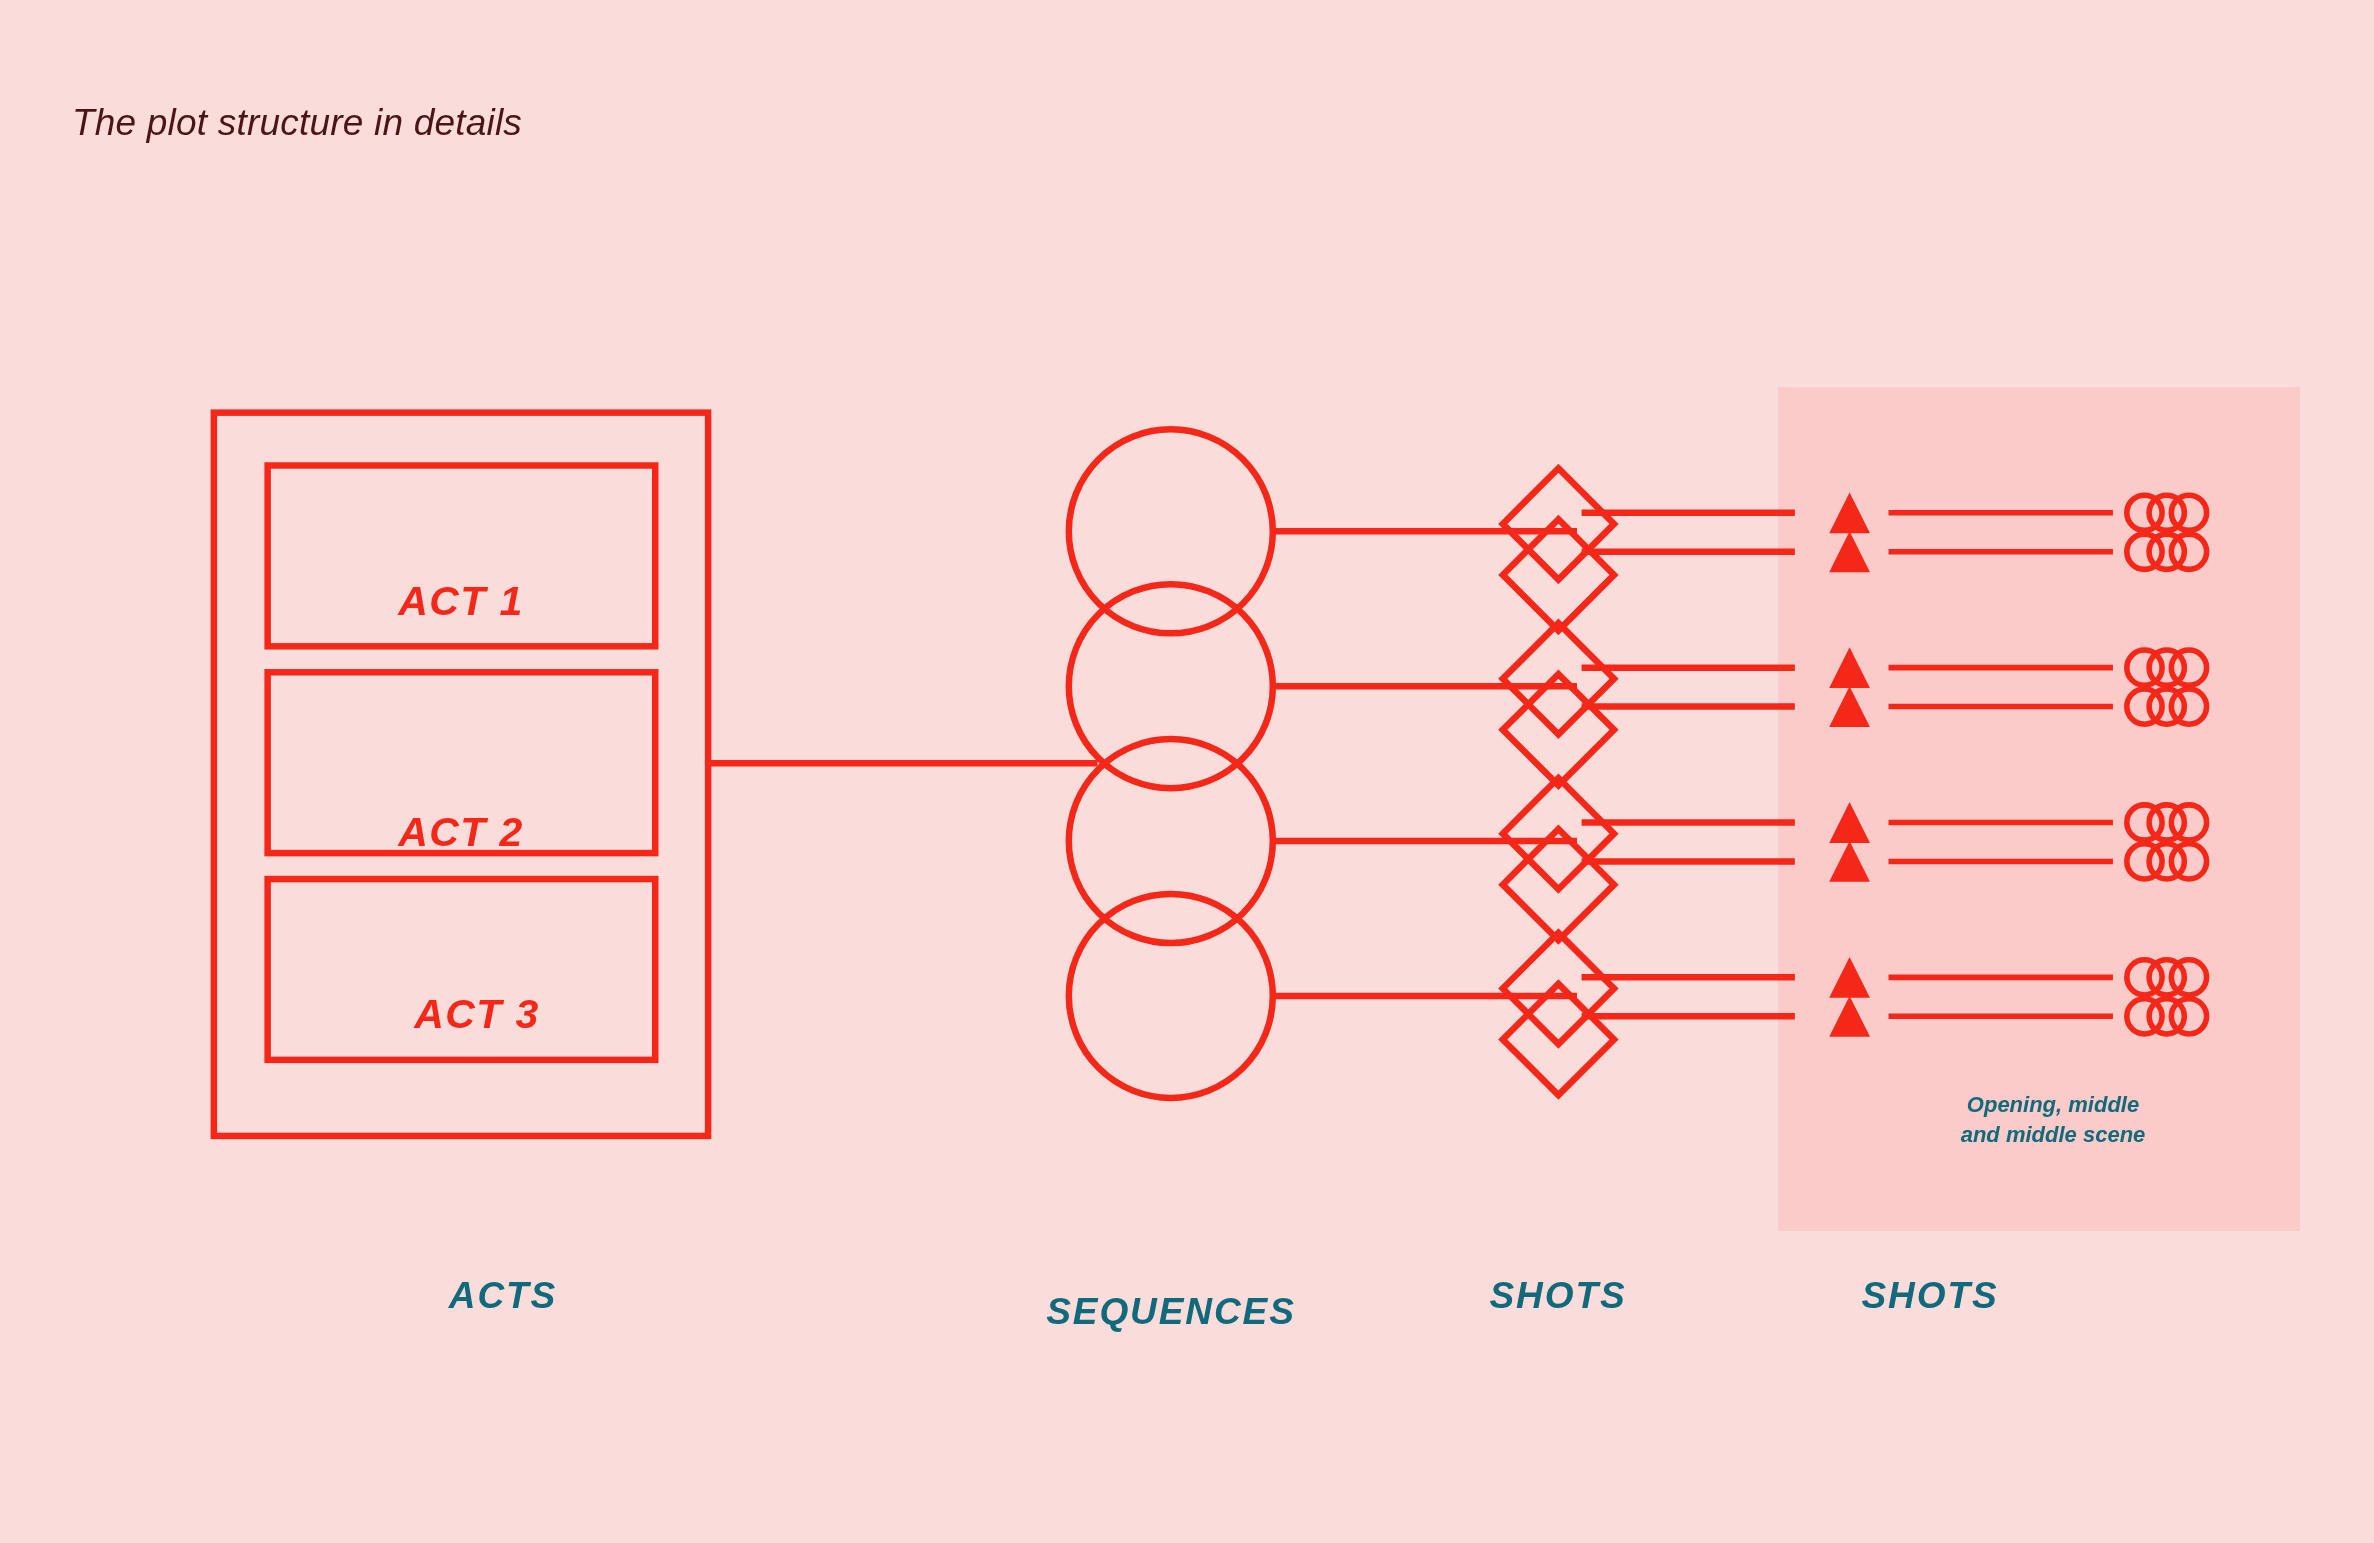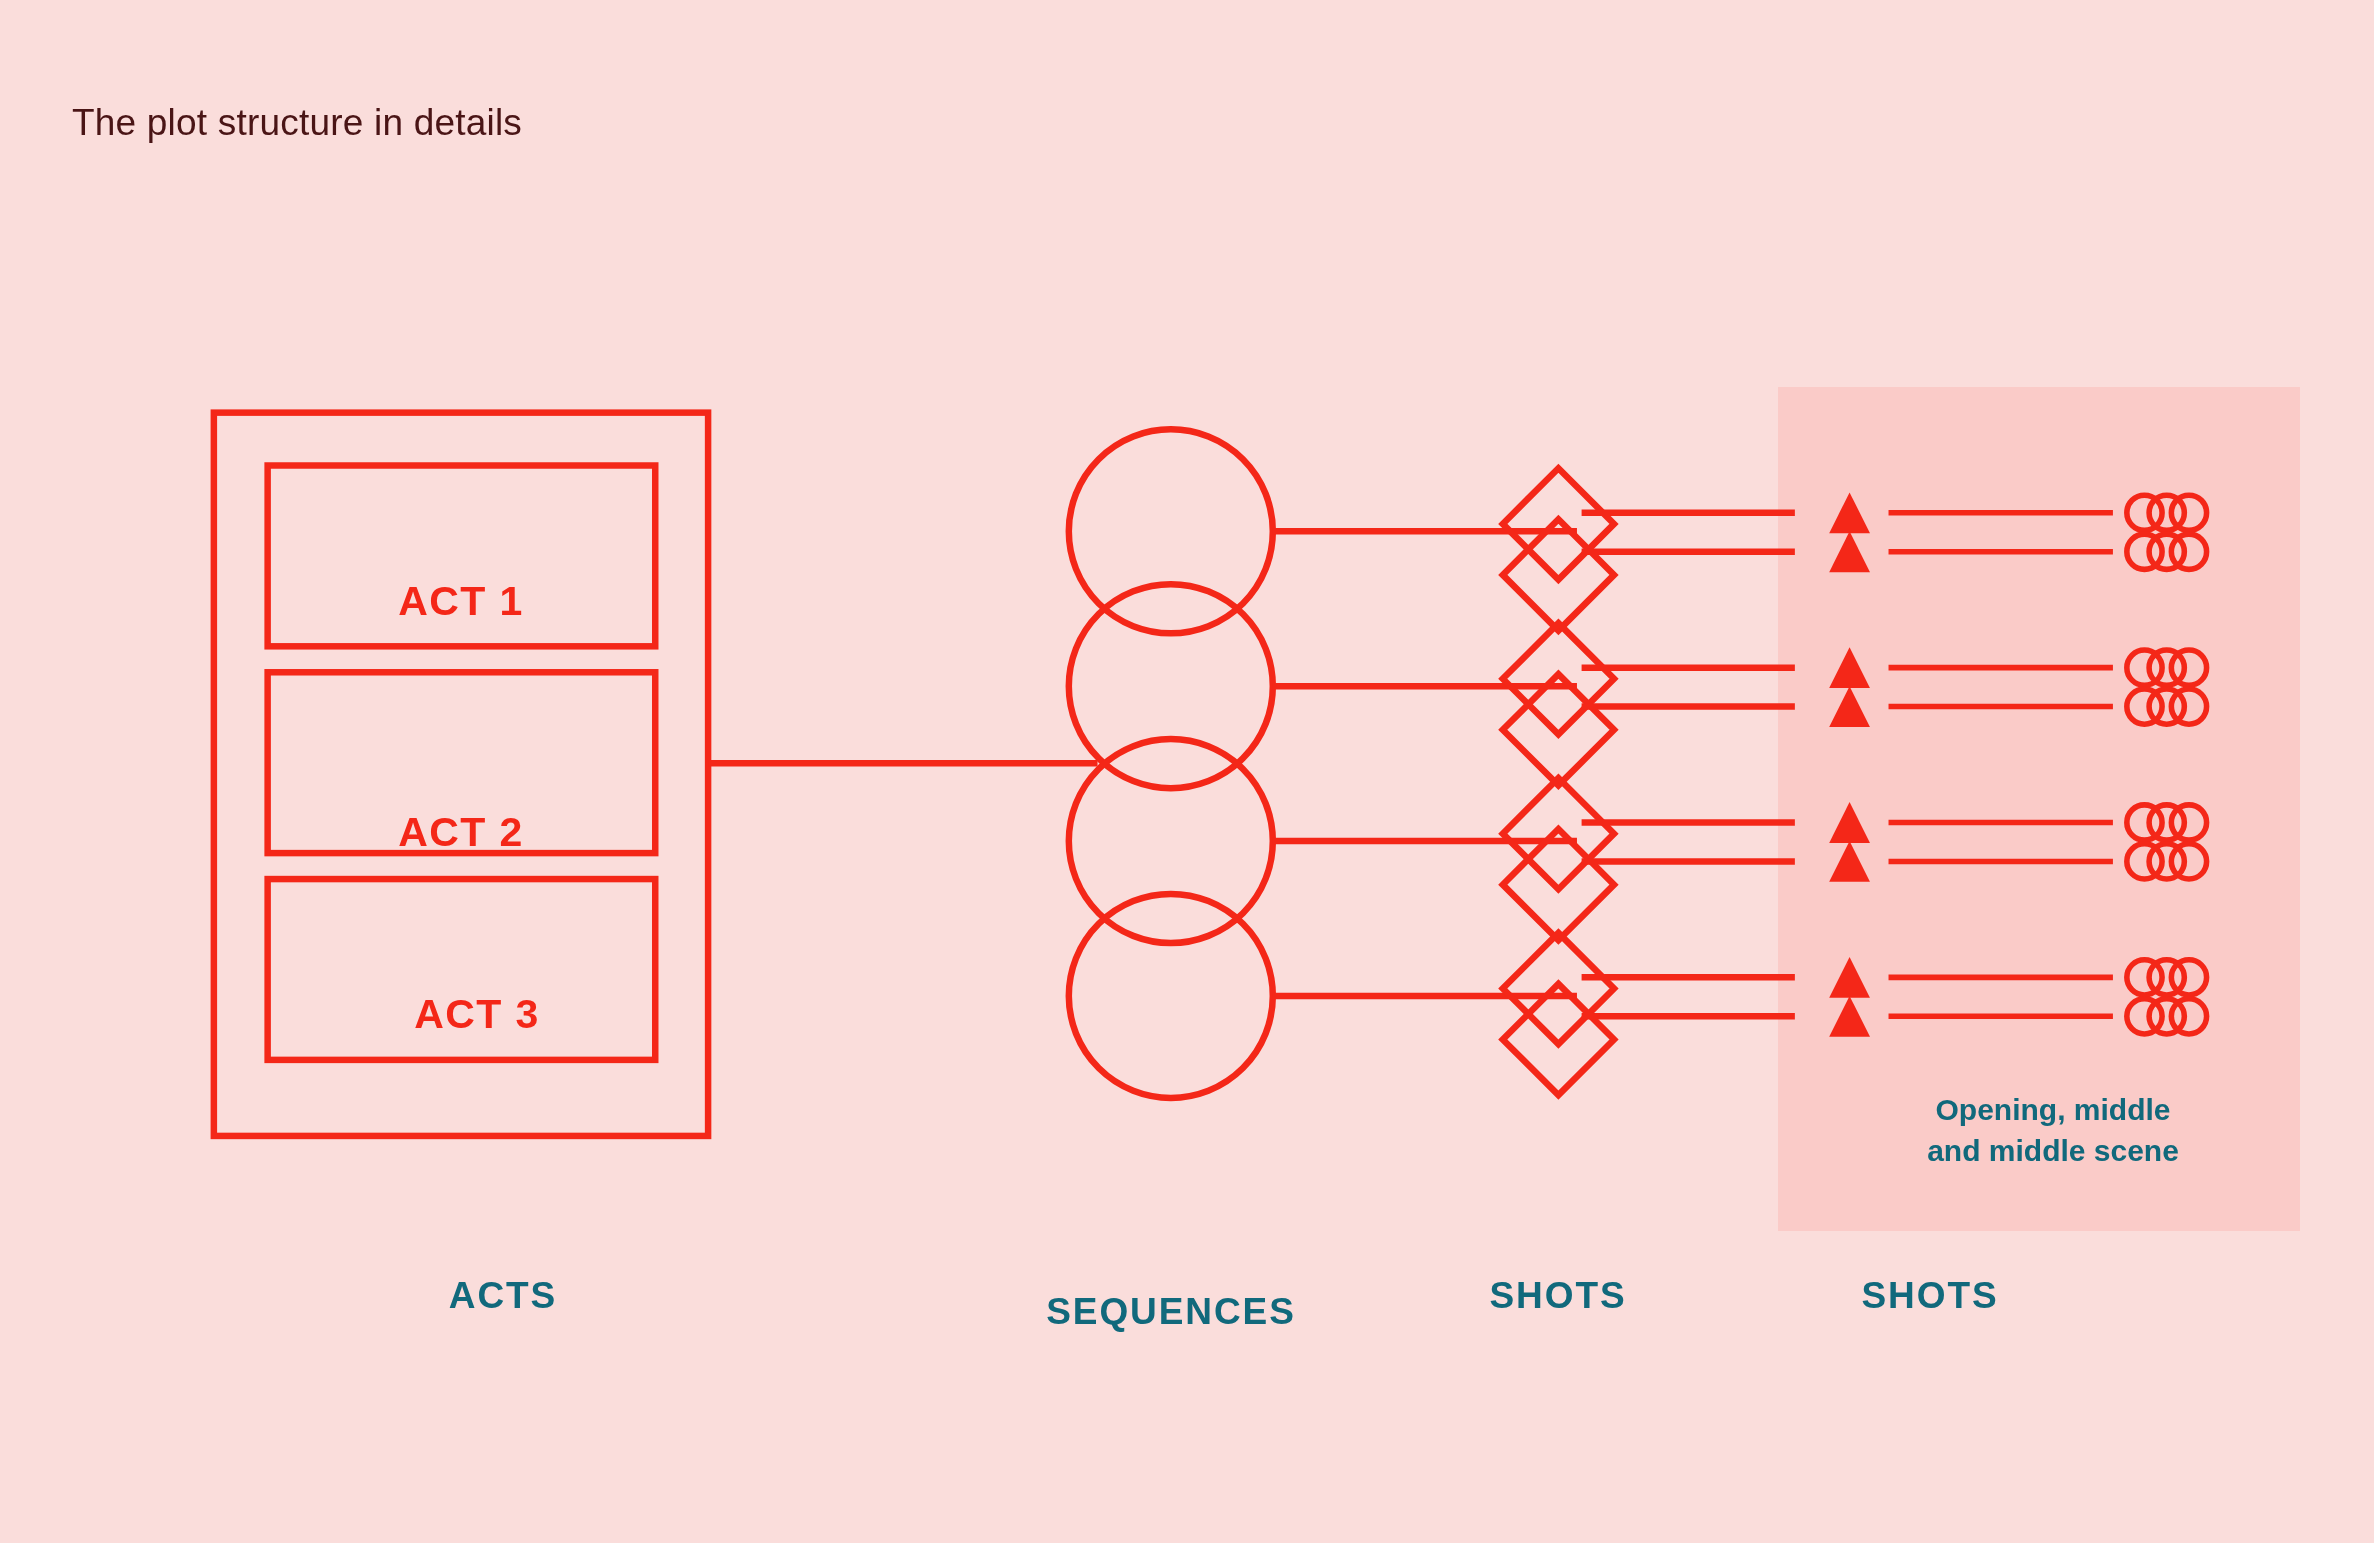--- a/index.html
+++ b/index.html
@@ -13,20 +13,21 @@
     background: #fadddb;
     font-family: "Liberation Sans", sans-serif;
     overflow: hidden;
     position: relative;
   }
   #stage {
     position: absolute;
     inset: 0;
     width: 2375px;
     height: 1196px;
+    font-style: italic;
   }
   .page-title {
     position: absolute;
     left: 72px;
     top: 102px;
     font-size: 37px;
     font-weight: 400;
     color: #4a1516;
     letter-spacing: 0.2px;
     white-space: nowrap;
@@ -67,21 +68,21 @@
     white-space: nowrap;
     transform: translateX(-50%);
   }
   .band-caption {
     position: absolute;
     left: 2053px;
     top: 1090px;
     width: 278px;
     text-align: center;
     font-family: "Liberation Sans", sans-serif;
-    font-size: 30px;
+    font-size: 22px;
     font-weight: 700;
     line-height: 1.35;
     color: #11697c;
     transform: translateX(-50%);
   }
 </style>
 </head>
 <body>
 
 <div id="stage">

